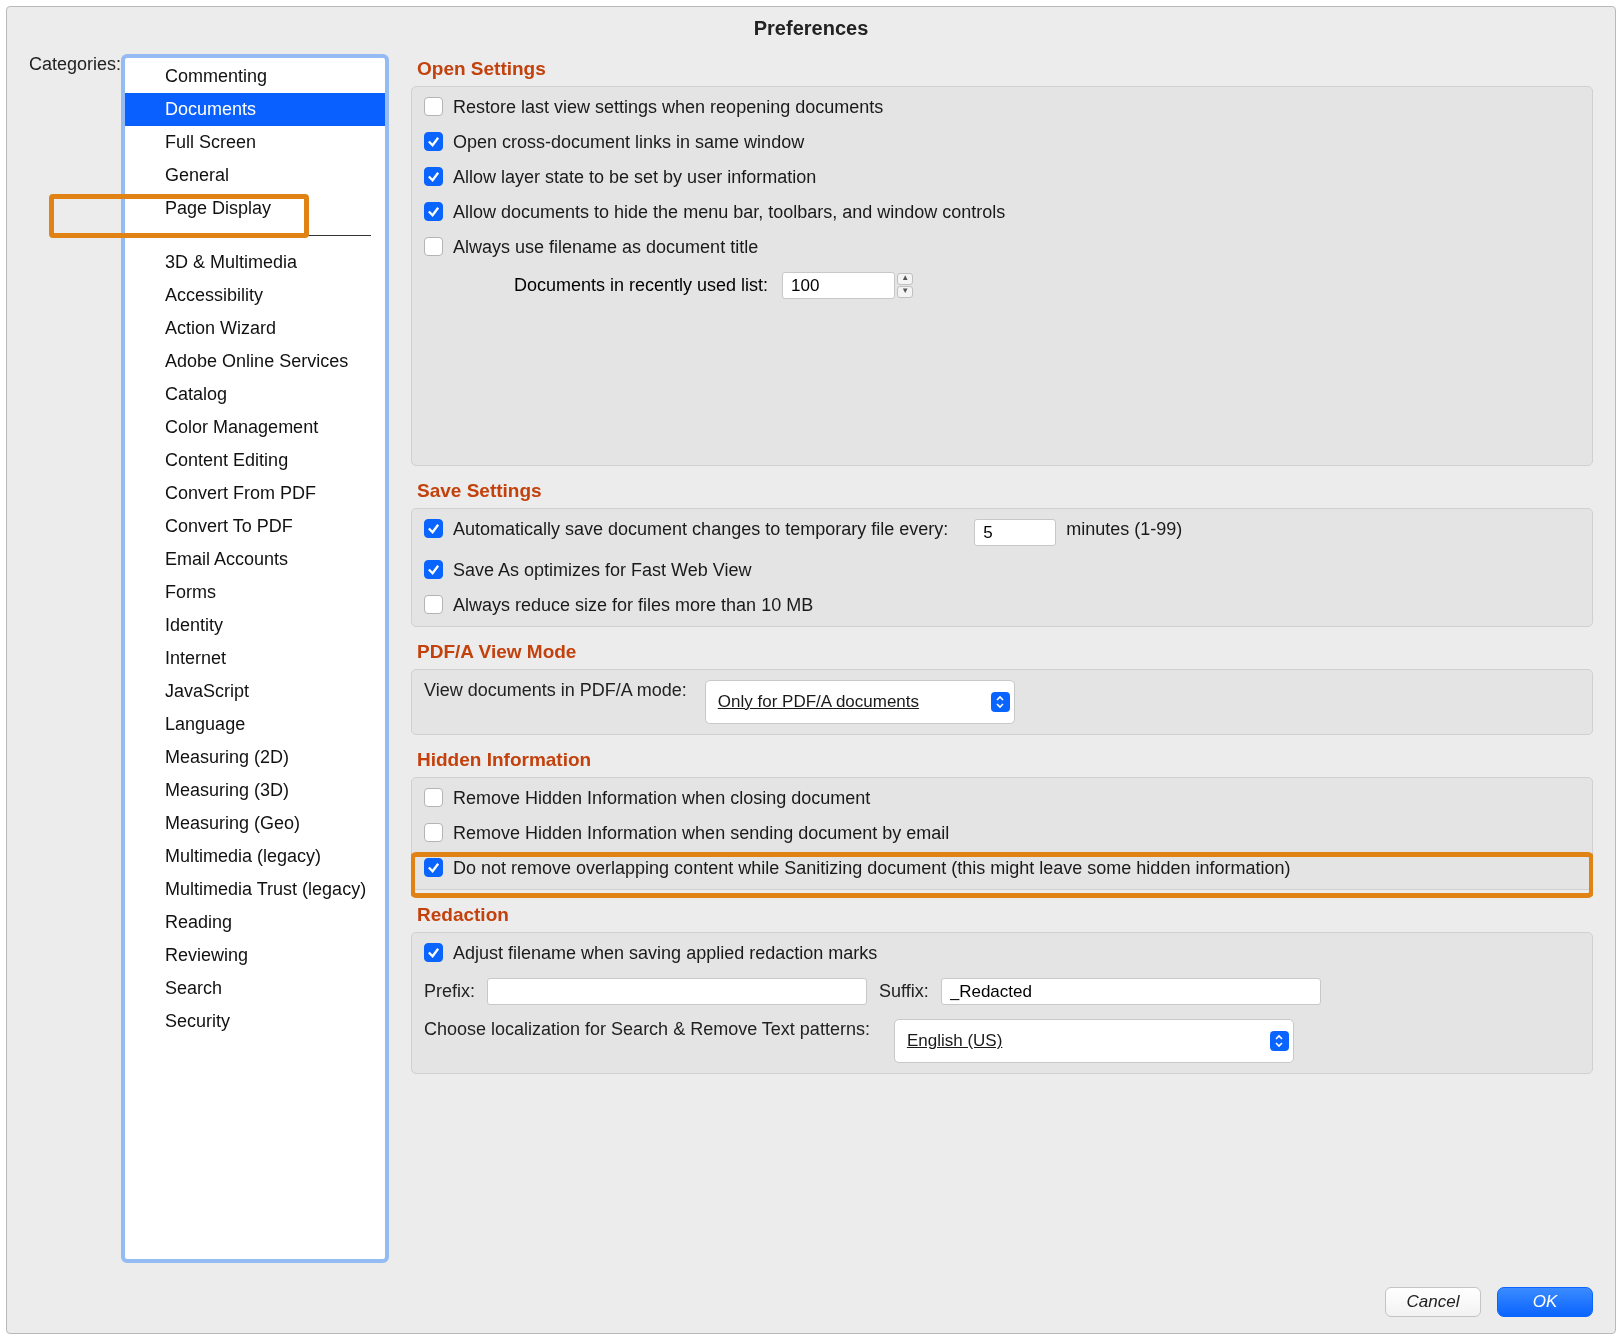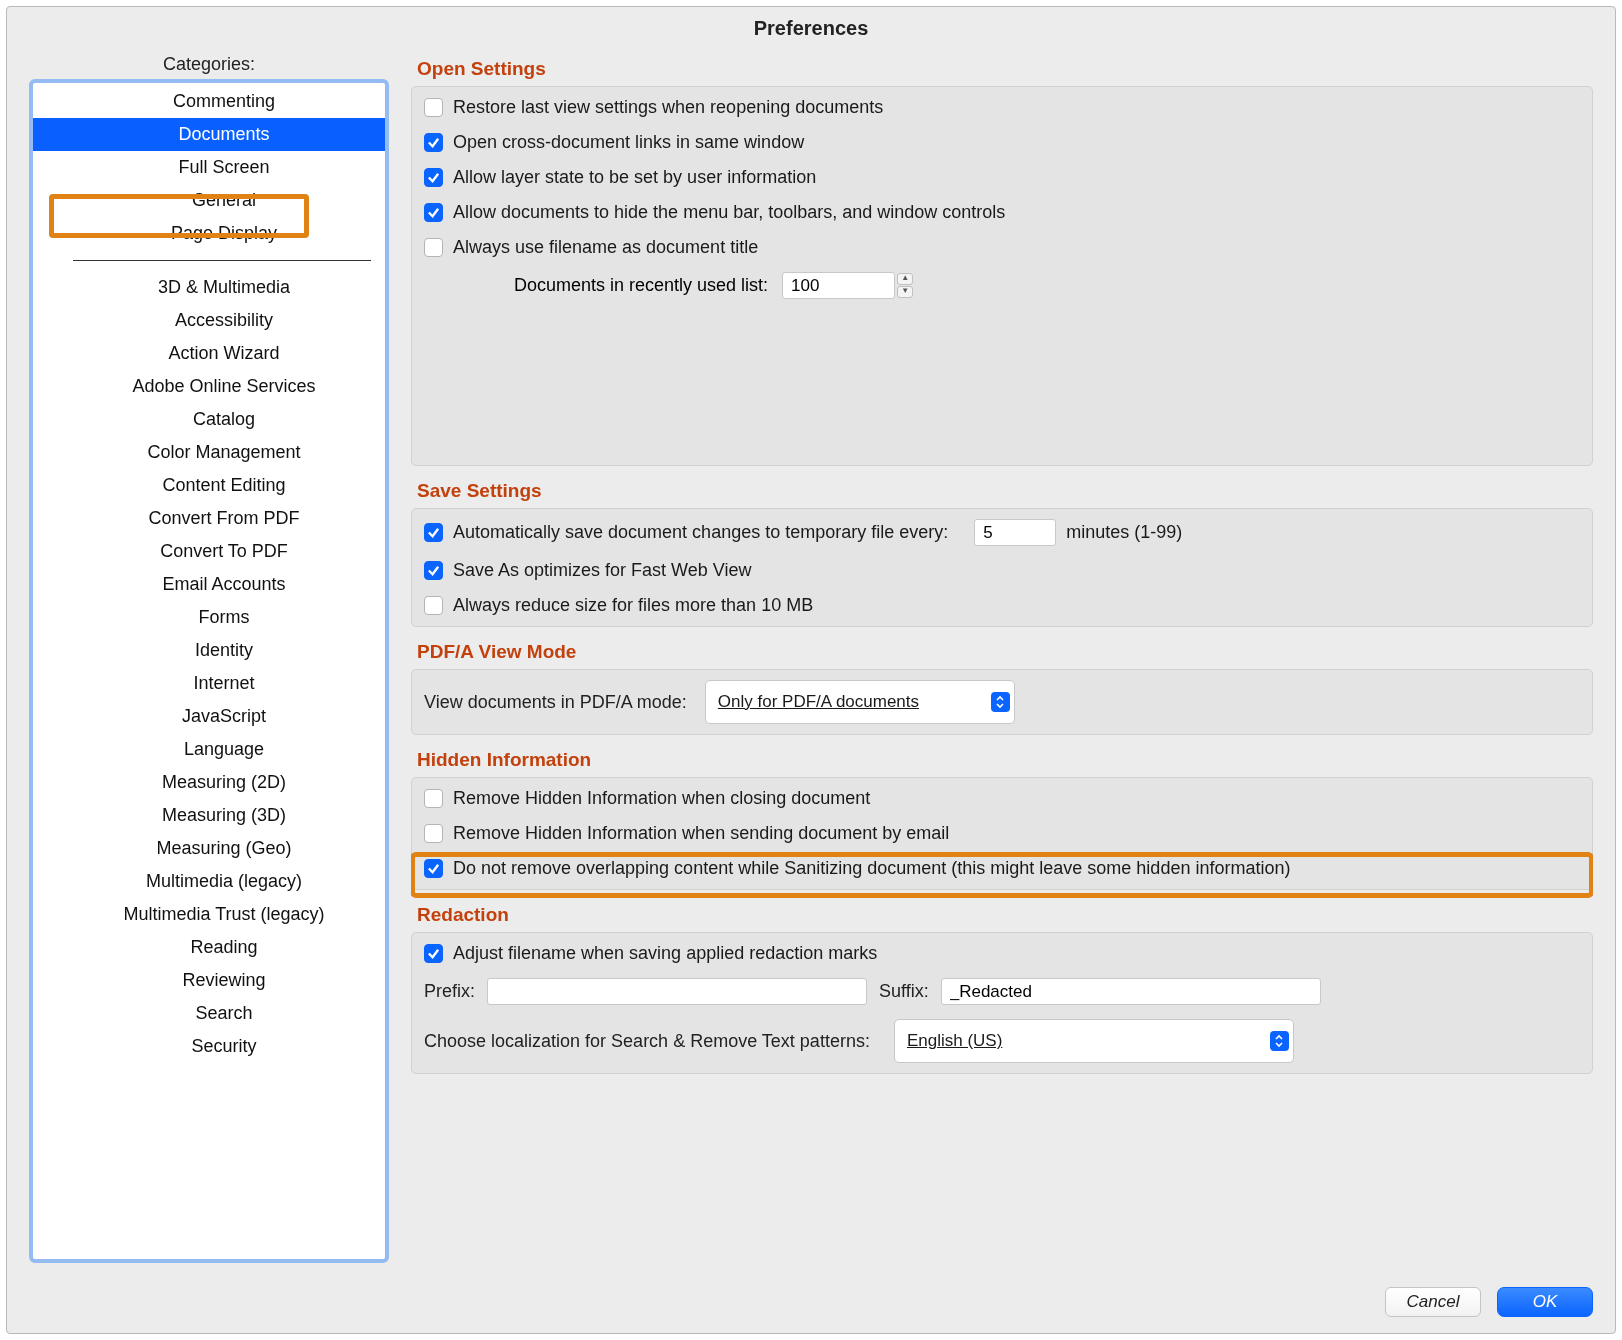--- a/index.html
+++ b/index.html
@@ -28,22 +28,21 @@
   .content {
     flex: 1;
     display: flex;
     padding: 0 22px 12px 22px;
     gap: 22px;
     overflow: hidden;
   }
   .sidebar-col {
     width: 360px;
     display: flex;
-    flex-direction: column;
-    text-align: center;
+    flex-direction: row;
   }
   .cat-label {
     font-size: 18px;
     color: #222;
     margin-bottom: 4px;
   }
   .cat-list {
     flex: 1;
     background: #fff;
     border: 4px solid #94bbf2;
@@ -97,21 +96,20 @@
     border: 1px solid #d0d0d0;
     border-radius: 5px;
     padding: 10px 12px;
     display: flex;
     flex-direction: column;
     gap: 14px;
     position: relative;
   }
   .row {
     display: flex;
-    align-items: center;
     gap: 10px;
     font-size: 18px;
     color: #1a1a1a;
   }
   .checkbox {
     width: 19px; height: 19px;
     border: 1px solid #b4b4b4;
     border-radius: 4px;
     background: #fff;
     flex-shrink: 0;

